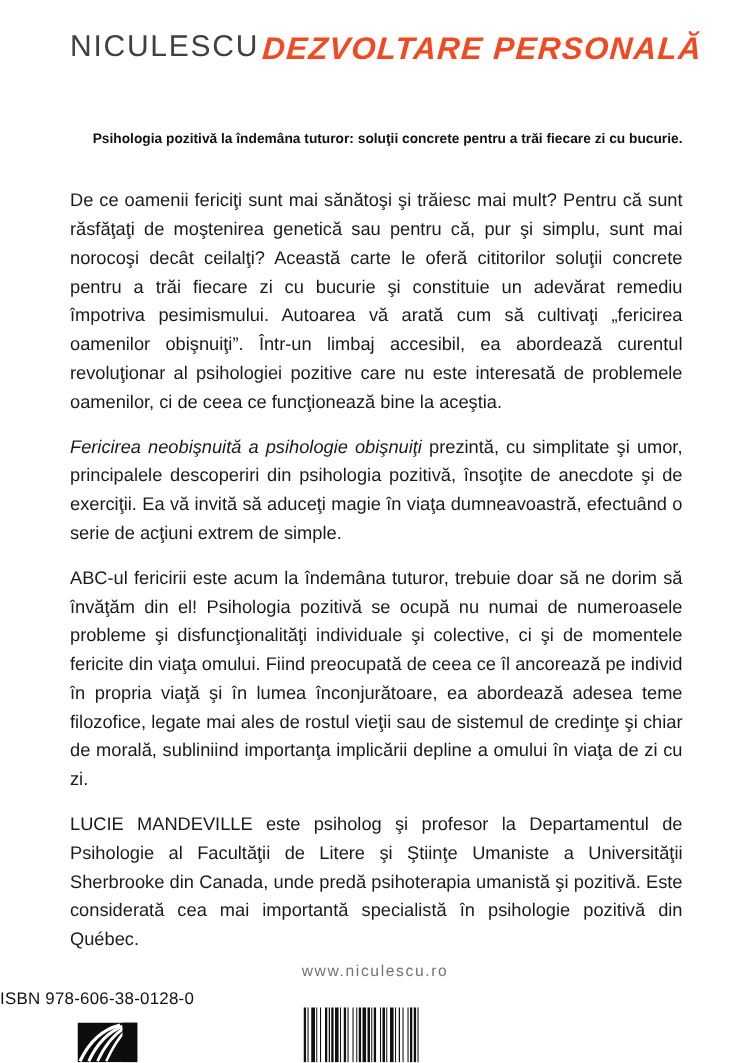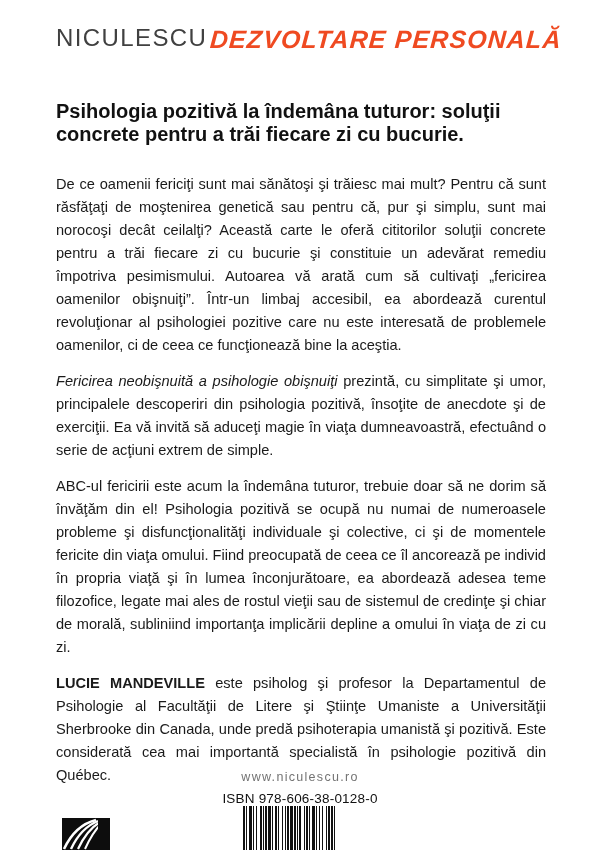--- a/index.html
+++ b/index.html
@@ -51,40 +51,40 @@
   }
 
   
   .content {
     position: absolute;
     left: 56px;
     top: 100px;
     width: 490px;
   }
   .headline {
-    font-size: 20px;
+    font-size: 11px;
     font-weight: 700;
     line-height: 23px;
     color: #111111;
     margin: 0 0 27px 0;
-    text-align: left;
+    text-align: right;
   }
   .para {
     font-size: 14.6px;
     line-height: 23px;
     margin: 0 0 13px 0;
     text-align: justify;
     text-justify: inter-word;
     color: #1a1a1a;
   }
   .para .book-title {
     font-style: italic;
   }
   .para .author-name {
-    font-weight: 700;
+    font-weight: 400;
   }
 
   
   .footer {
     position: absolute;
     left: 0;
     top: 760px;
     width: 600px;
     height: 90px;
   }
@@ -96,21 +96,20 @@
     text-align: center;
     font-size: 12.5px;
     letter-spacing: 1.3px;
     color: #737373;
   }
   .isbn {
     position: absolute;
     left: 0;
     top: 31px;
     width: 600px;
-    text-align: center;
     font-size: 13.5px;
     letter-spacing: 0.2px;
     color: #111111;
   }
   .barcode {
     position: absolute;
     left: 243px;
     top: 806px;
     width: 130px;
     height: 44px;

